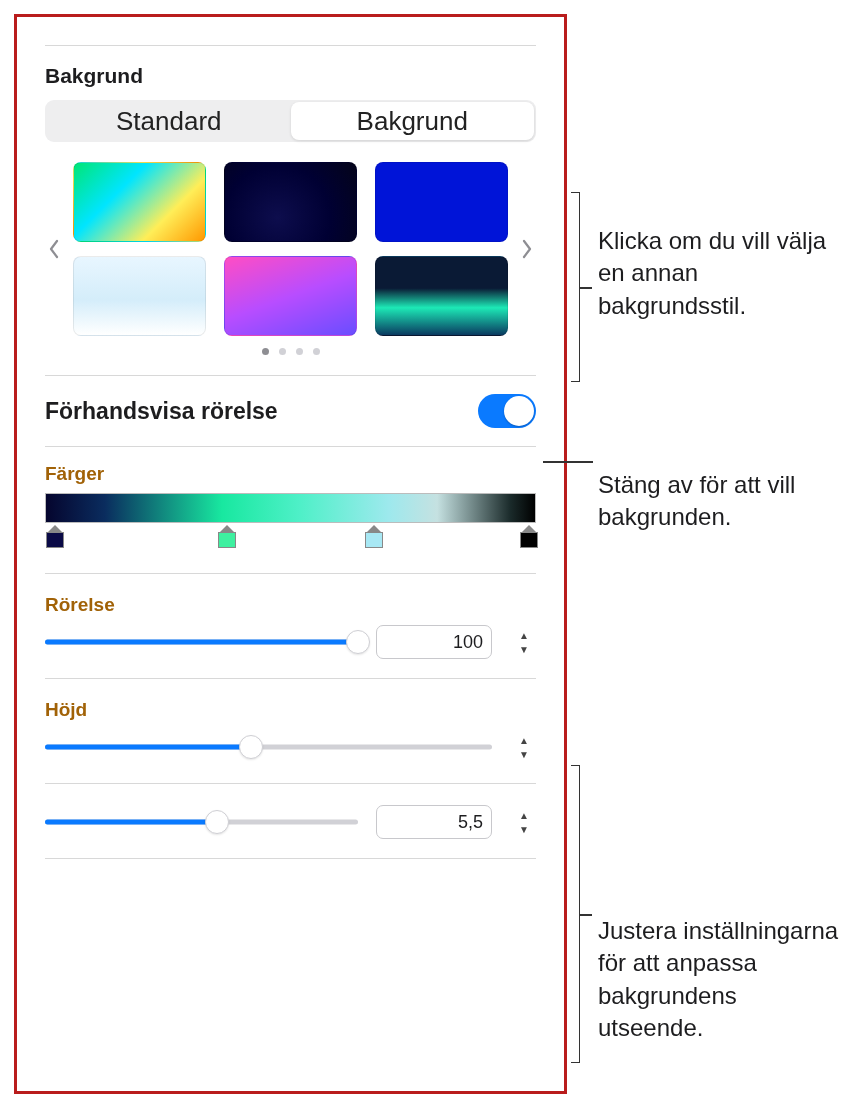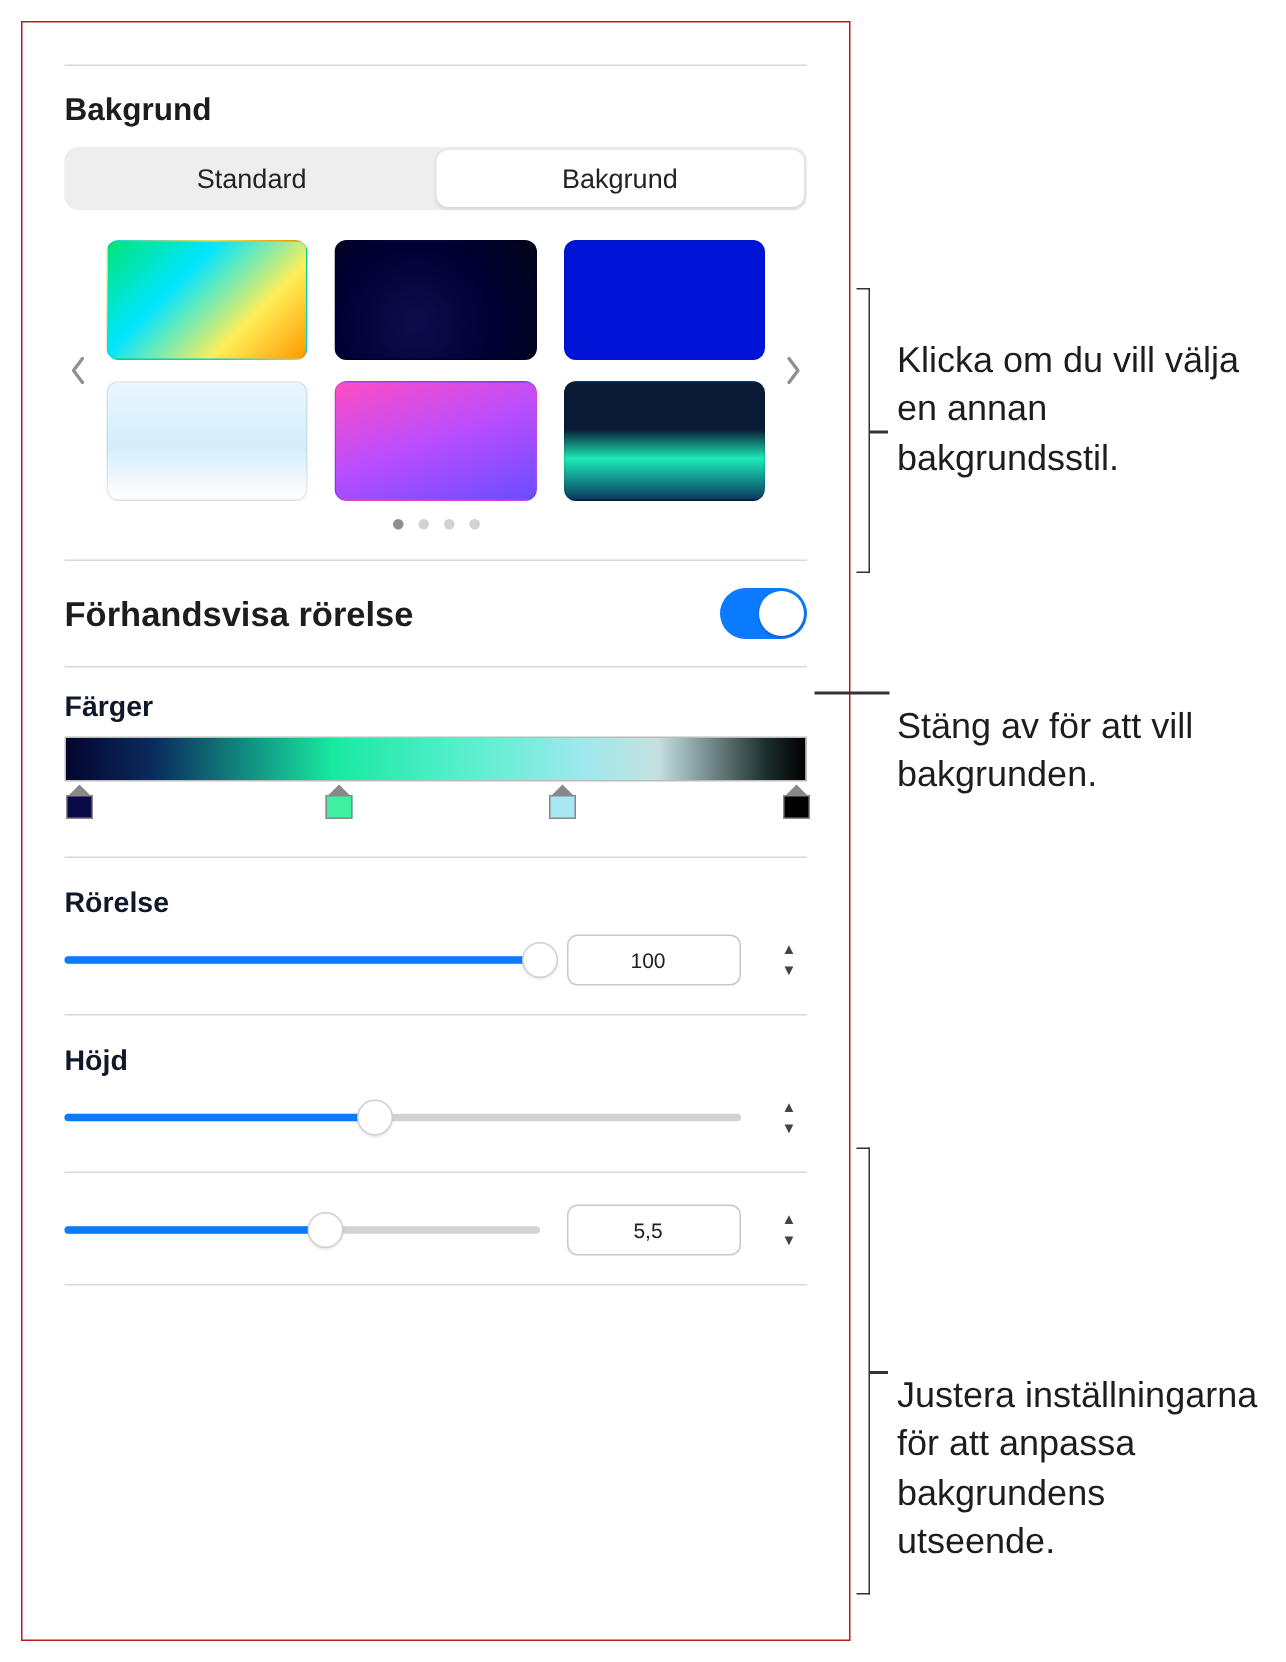--- a/index.html
+++ b/index.html
@@ -9,21 +9,21 @@
   width: 857px;
   height: 1108px;
   position: relative;
 }
 .panel {
   position: absolute;
   left: 14px;
   top: 14px;
   width: 553px;
   height: 1080px;
-  border: 1px solid #b91c1c;
+  border: 3px solid #b91c1c;
   background: #fff;
   padding: 28px 28px 0 28px;
 }
 .panel hr {
   border: none;
   border-top: 1px solid #d8d8d8;
   margin: 0;
 }
 .section-title {
   font-size: 21px;
@@ -32,39 +32,39 @@
   margin-bottom: 12px;
 }
 .section-label {
   font-size: 23px;
   font-weight: 700;
   color: #1d1d1f;
 }
 .sub-label {
   font-size: 19px;
   font-weight: 600;
-  color: #0f172a;
+  color: #a16207;
   margin-bottom: 8px;
 }
 
 .segmented {
   display: flex;
   width: 100%;
   height: 42px;
   background: #eeeeef;
   border-radius: 9px;
   padding: 2px;
   margin-bottom: 20px;
 }
 .segmented .seg {
   flex: 1;
   display: flex;
   align-items: center;
   justify-content: center;
-  font-size: 18px;
+  font-size: 26px;
   color: #222;
   border-radius: 8px;
   cursor: pointer;
 }
 .segmented .seg.active {
   background: #fff;
   box-shadow: 0 1px 3px rgba(0,0,0,0.12);
   font-weight: 500;
 }
 
@@ -215,23 +215,23 @@
   width: 116px;
   height: 34px;
   border: 1px solid #c8c8cc;
   border-radius: 7px;
   display: flex;
   align-items: center;
   background: #fff;
 }
 .num-input .val {
   flex: 1;
-  text-align: center;
+  text-align: right;
   padding-right: 8px;
-  font-size: 14px;
+  font-size: 18px;
   color: #1d1d1f;
 }
 .steppers {
   width: 22px;
   height: 36px;
   display: flex;
   flex-direction: column;
   justify-content: center;
   margin-left: 4px;
 }

